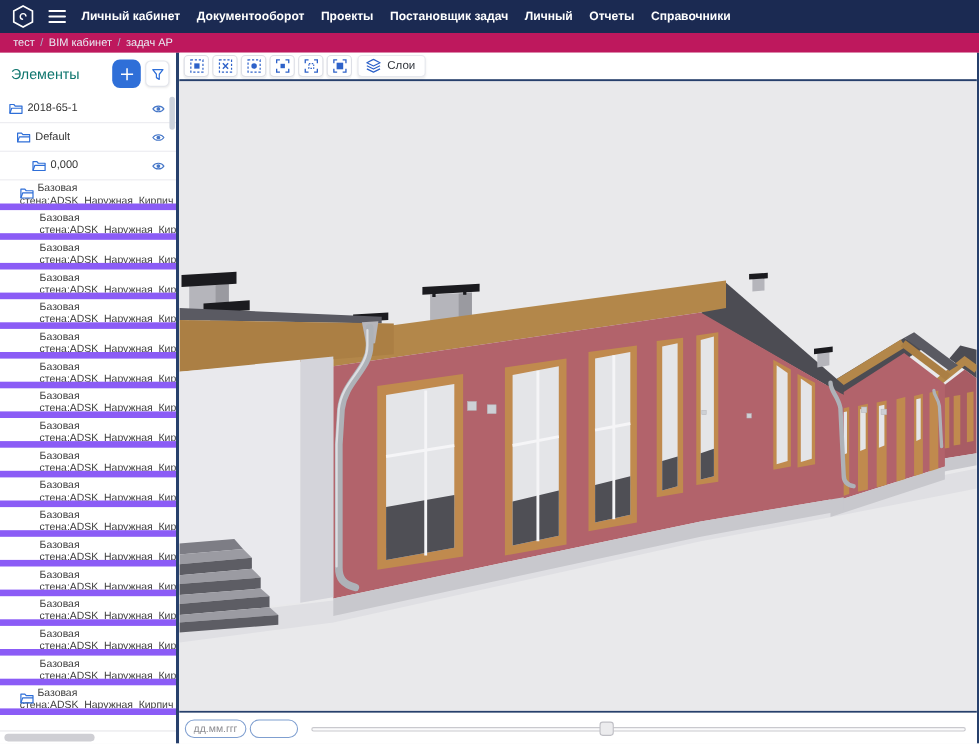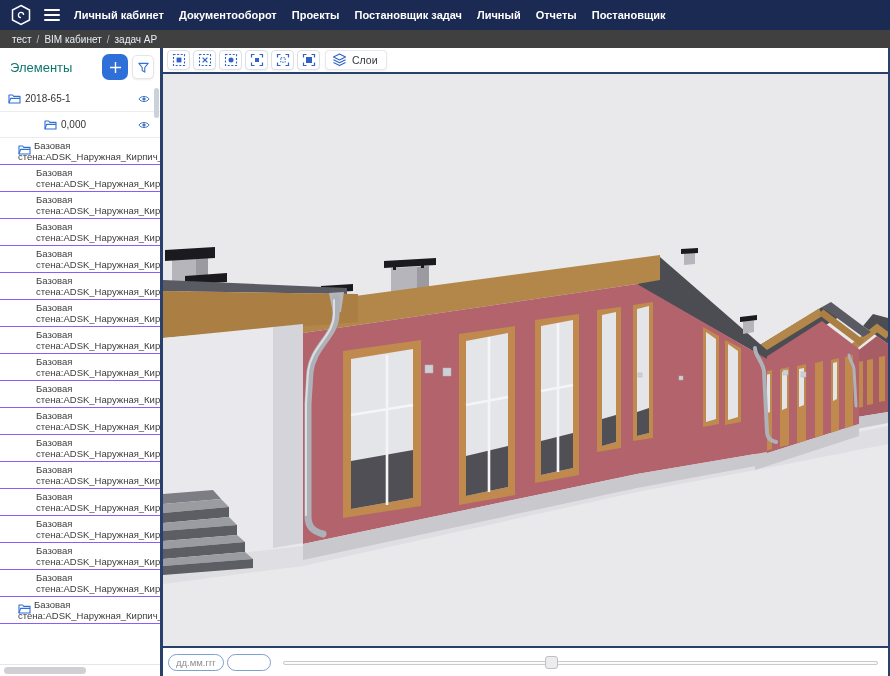--- a/index.html
+++ b/index.html
@@ -12,21 +12,21 @@
             background:#1b2a52; display:flex; align-items:center; padding:0 8px; }
   .logo { width:22px; height:22px; margin-left:2px; flex:0 0 auto; }
   .burger { width:16px; height:12px; margin:0 14px 0 12px; display:flex;
             flex-direction:column; justify-content:space-between; cursor:pointer; }
   .burger span { display:block; height:2px; background:#fff; border-radius:1px; }
   .nav-items { display:flex; align-items:center; gap:15px; }
   .nav-item { color:#ffffff; font-size:11px; font-weight:700; cursor:pointer; white-space:nowrap; }
 
   
   .breadcrumb { position:absolute; left:0; top:30px; width:890px; height:18px;
-                background:#404040; display:flex; align-items:center; padding:0 12px;
+                background:#be185d; display:flex; align-items:center; padding:0 12px;
                 font-size:10px; color:#e9eef6; }
   .crumb { cursor:pointer; }
   .crumb-sep { color:#aab8cf; margin:0 5px; }
 
   
   .main { position:absolute; left:0; top:48px; width:890px; height:628px; display:flex; }
   .sidebar { position:relative; width:160px; height:628px; background:#fff; overflow:hidden; }
   .divider-v { width:3px; height:628px; background:#27406c; flex:0 0 auto; }
   .content { position:relative; width:725px; height:628px; background:#fff; }
   .border-r { width:2px; height:628px; background:#27406c; flex:0 0 auto; }
@@ -38,21 +38,21 @@
              color:#fff; display:flex; align-items:center; justify-content:center; cursor:pointer; margin-right:4px; }
   .btn-filter { width:22px; height:24px; border-radius:5px; background:#fff;
                 border:1px solid #e4e6ec; box-shadow:0 1px 2px rgba(0,0,0,.08);
                 display:flex; align-items:center; justify-content:center; cursor:pointer; }
   .tree { position:relative; height:578px; overflow:hidden; }
   .trow { display:flex; align-items:center; height:26px; border-bottom:1px solid #ececf0;
           font-size:10px; color:#333; cursor:pointer; overflow:hidden; }
   .trow .ficon { flex:0 0 auto; margin-right:4px; }
   .trow .lbl { flex:1; white-space:nowrap; overflow:hidden; }
   .trow .eye { flex:0 0 auto; margin-right:10px; cursor:pointer; }
-  .wrow { position:relative; height:27px; border-bottom:1px solid #8b5cf6; font-size:9.5px;
+  .wrow { position:relative; height:27px; border-bottom:6px solid #8b5cf6; font-size:9.5px;
           color:#3c3c3c; cursor:pointer; overflow:hidden; padding-top:2px; }
   .wrow .l1 { display:block; line-height:11px; white-space:nowrap; }
   .wrow .l2 { display:block; line-height:11px; white-space:nowrap; }
   .wrow.leaf { padding-left:36px; }
   .wrow.hasfolder { padding-left:18px; }
   .wrow.hasfolder .ficon { position:absolute; left:18px; top:6px; }
   .wrow.hasfolder .l1 { padding-left:16px; }
   .vscroll { position:absolute; right:1px; top:40px; width:5px; height:30px;
              background:#ccd2dc; border-radius:3px; cursor:pointer; }
   .hscroll { position:absolute; left:0; bottom:0; width:160px; height:12px;
@@ -137,21 +137,21 @@
   <span class="nav-item">Документооборот</span>
 
   <span class="nav-item">Проекты</span>
 
   <span class="nav-item">Постановщик задач</span>
 
   <span class="nav-item">Личный</span>
 
   <span class="nav-item">Отчеты</span>
 
-  <span class="nav-item">Постановщик</span>
+  <span class="nav-item">Справочники</span>
 </nav>
   </header>
 
   <div class="breadcrumb">
       <span class="crumb">тест</span>
       <span class="crumb-sep">/</span>
       <span class="crumb">BIM кабинет</span>
       <span class="crumb-sep">/</span>
       <span class="crumb">задач АР</span>
     </div>
@@ -178,23 +178,34 @@
       <path d="M1,2 H4.6 L5.8,3.4 H12 V10 H1 Z" fill="none" stroke="#2f6fd8" stroke-width="1.1" stroke-linejoin="round"></path>
       <path d="M1,10 L2.6,5.4 H12" fill="none" stroke="#2f6fd8" stroke-width="1.1" stroke-linejoin="round"></path>
     </svg>
     <span class="lbl">2018-65-1</span>
     <svg class="eye" width="12" height="12" viewBox="0 0 12 12">
       <path d="M1,6 C3,2.6 9,2.6 11,6 C9,9.4 3,9.4 1,6 Z" fill="none" stroke="#4677c8" stroke-width="1"></path>
       <circle cx="6" cy="6" r="1.7" fill="#4677c8"></circle>
     </svg>
   </div>
 
-
-
-  <div class="trow" style="padding-left: 44px;">
+  <div class="trow" style="padding-left: 15px;">
+    <svg class="ficon" width="13" height="11" viewBox="0 0 13 11">
+      <path d="M1,2 H4.6 L5.8,3.4 H12 V10 H1 Z" fill="none" stroke="#2f6fd8" stroke-width="1.1" stroke-linejoin="round"></path>
+      <path d="M1,10 L2.6,5.4 H12" fill="none" stroke="#2f6fd8" stroke-width="1.1" stroke-linejoin="round"></path>
+    </svg>
+    <span class="lbl">Default</span>
+    <svg class="eye" width="12" height="12" viewBox="0 0 12 12">
+      <path d="M1,6 C3,2.6 9,2.6 11,6 C9,9.4 3,9.4 1,6 Z" fill="none" stroke="#4677c8" stroke-width="1"></path>
+      <circle cx="6" cy="6" r="1.7" fill="#4677c8"></circle>
+    </svg>
+  </div>
+
+
+  <div class="trow" style="padding-left: 29px;">
     <svg class="ficon" width="13" height="11" viewBox="0 0 13 11">
       <path d="M1,2 H4.6 L5.8,3.4 H12 V10 H1 Z" fill="none" stroke="#2f6fd8" stroke-width="1.1" stroke-linejoin="round"></path>
       <path d="M1,10 L2.6,5.4 H12" fill="none" stroke="#2f6fd8" stroke-width="1.1" stroke-linejoin="round"></path>
     </svg>
     <span class="lbl">0,000</span>
     <svg class="eye" width="12" height="12" viewBox="0 0 12 12">
       <path d="M1,6 C3,2.6 9,2.6 11,6 C9,9.4 3,9.4 1,6 Z" fill="none" stroke="#4677c8" stroke-width="1"></path>
       <circle cx="6" cy="6" r="1.7" fill="#4677c8"></circle>
     </svg>
   </div>

